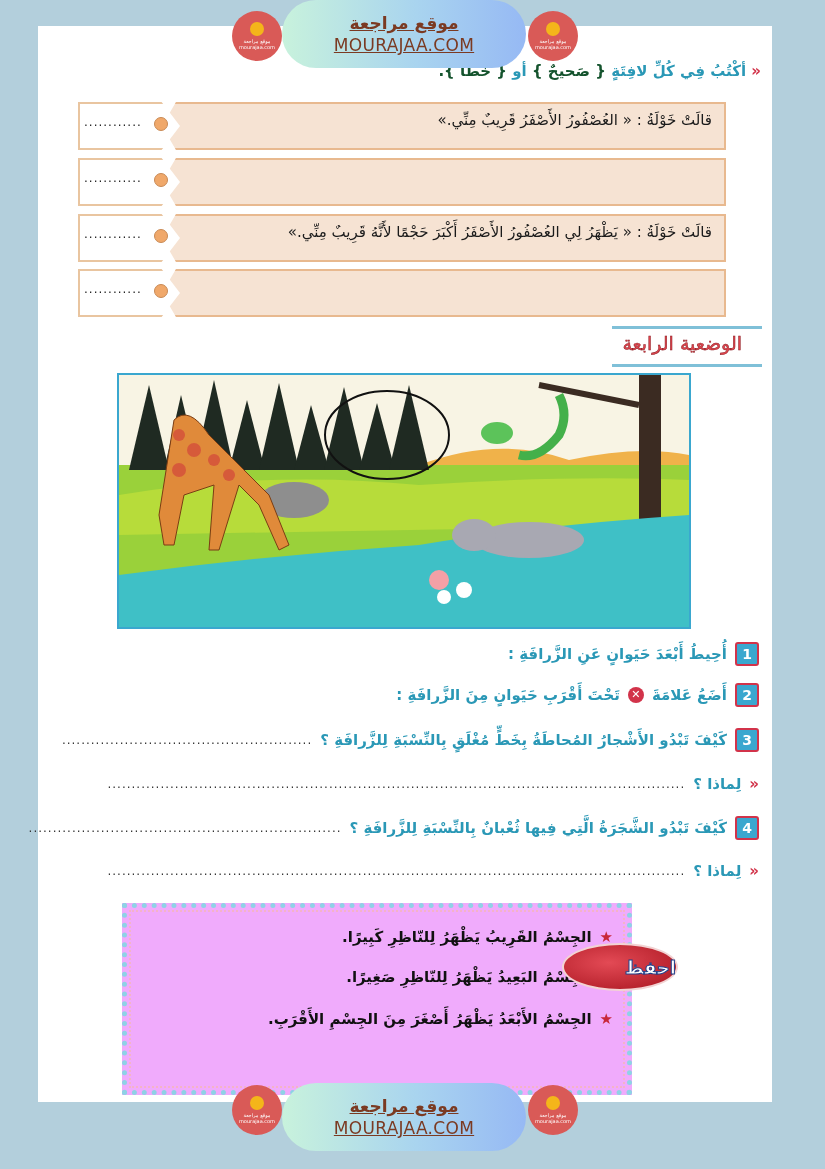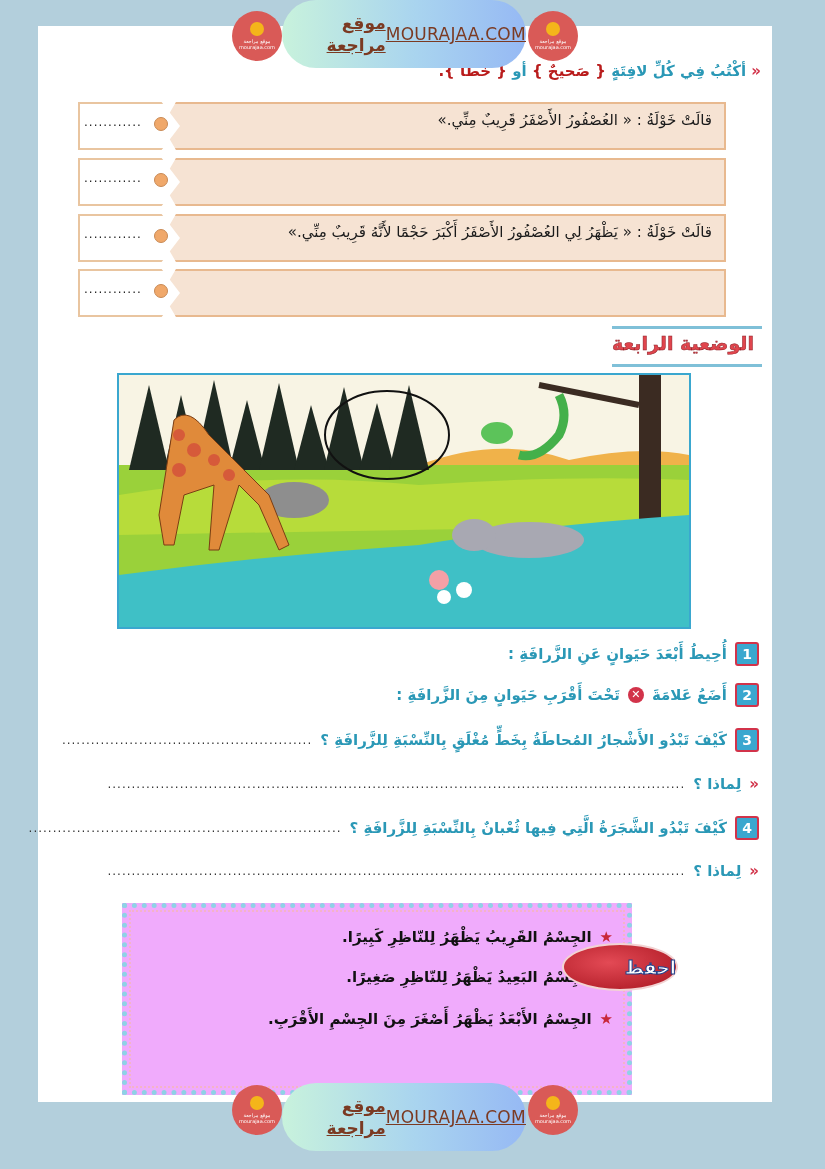--- a/index.html
+++ b/index.html
@@ -1,40 +1,40 @@
 <!DOCTYPE html>
 <html><head>
 <meta charset="utf-8">
 <style>
   html,body{margin:0;padding:0;}
   body{width:825px;height:1169px;background:#b3cfdc;position:relative;overflow:hidden;font-family:"DejaVu Sans",sans-serif;}
   .page{position:absolute;left:38px;top:26px;width:734px;height:1076px;background:#fff;}
   .abs{position:absolute;}
   
-  .banner{position:absolute;width:244px;height:68px;border-radius:34px;background:linear-gradient(90deg,#c8f2dc,#a9d4ef 55%,#96b9f4);display:flex;flex-direction:row;align-items:center;justify-content:center;z-index:5;}
+  .banner{position:absolute;width:244px;height:68px;border-radius:34px;background:linear-gradient(90deg,#c8f2dc,#a9d4ef 55%,#96b9f4);display:flex;flex-direction:column;align-items:center;justify-content:center;z-index:5;}
   .banner .ar{font-family:"DejaVu Sans",sans-serif;font-weight:bold;font-size:17px;color:#7b3a22;text-decoration:underline;line-height:22px;direction:rtl;}
   .banner .en{font-family:"DejaVu Sans",sans-serif;font-weight:normal;font-size:17px;color:#7b3a22;text-decoration:underline;line-height:22px;letter-spacing:0.3px;}
   .badge{position:absolute;width:50px;height:50px;border-radius:50%;background:#d95a57;z-index:5;display:flex;flex-direction:column;align-items:center;justify-content:center;}
   .badge .dot{width:14px;height:14px;border-radius:50%;background:#f4b51a;margin-bottom:2px;}
   .badge .tx{font-size:5px;color:#fff;line-height:6px;text-align:center;}
   
   .instr{direction:rtl;font-weight:bold;font-size:15px;color:#2a98b6;}
   .chev{color:#d2334a;font-weight:bold;}
-  .red{color:#b91c1c;}
+  .red{color:#14532d;}
   
   .row{position:absolute;left:78px;width:648px;height:50px;}
   .row .ans{position:absolute;left:0;top:3px;width:100px;height:44px;border:2px solid #e9c5a0;border-right:none;background:#fff;clip-path:polygon(0 0,82% 0,100% 50%,82% 100%,0 100%);}
   .row .dots{position:absolute;left:6px;top:16px;font-size:12px;color:#222;letter-spacing:1px;}
   .row .box{position:absolute;left:84px;top:3px;right:0;height:44px;background:#f6e3d3;border:2px solid #e8b98f;clip-path:polygon(14px 0,100% 0,100% 100%,14px 100%,0 50%);}
   .row .knob{position:absolute;left:76px;top:18px;width:12px;height:12px;border-radius:50%;background:#f0a86a;border:1px solid #c98a55;}
   .row .txt{position:absolute;right:14px;top:12px;direction:rtl;font-weight:normal;font-size:15px;color:#1b1b1b;white-space:nowrap;}
   
   .sect{position:absolute;left:612px;top:326px;width:150px;height:42px;}
   .sect .bar{position:absolute;left:0;right:0;height:3px;background:#7fc0d8;}
-  .sect .t{position:absolute;right:8px;top:6px;direction:rtl;font-weight:bold;font-size:19px;color:#e0454d;-webkit-text-stroke:0.5px #8b1e25;}
+  .sect .t{position:absolute;right:20px;top:6px;direction:rtl;font-weight:normal;font-size:19px;color:#e0454d;-webkit-text-stroke:0.5px #8b1e25;}
   
   .scene{position:absolute;left:117px;top:373px;width:570px;height:252px;border:2px solid #3aa7cf;overflow:hidden;background:#f7f3e6;}
   
   .q{position:absolute;direction:rtl;font-weight:bold;font-size:15px;color:#2a98b6;white-space:nowrap;display:flex;align-items:center;gap:8px;}
   .num{display:inline-block;width:20px;height:20px;background:#3aa7cf;border:2px solid #d2334a;color:#fff;font-size:14px;line-height:20px;text-align:center;border-radius:3px;}
   .xmark{display:inline-block;width:16px;height:16px;border-radius:50%;background:#d2334a;color:#fff;font-size:11px;line-height:16px;text-align:center;}
   .dotsline{color:#333;font-weight:normal;font-size:12px;letter-spacing:1px;}
   
   .memo{position:absolute;left:122px;top:903px;width:500px;height:182px;border:5px dotted #8fd1e6;outline:2px dotted #f4b3c8;outline-offset:-9px;background:#f0abfc;}
   .memo .line{position:absolute;right:14px;direction:rtl;font-weight:bold;font-size:15px;color:#111;white-space:nowrap;}

